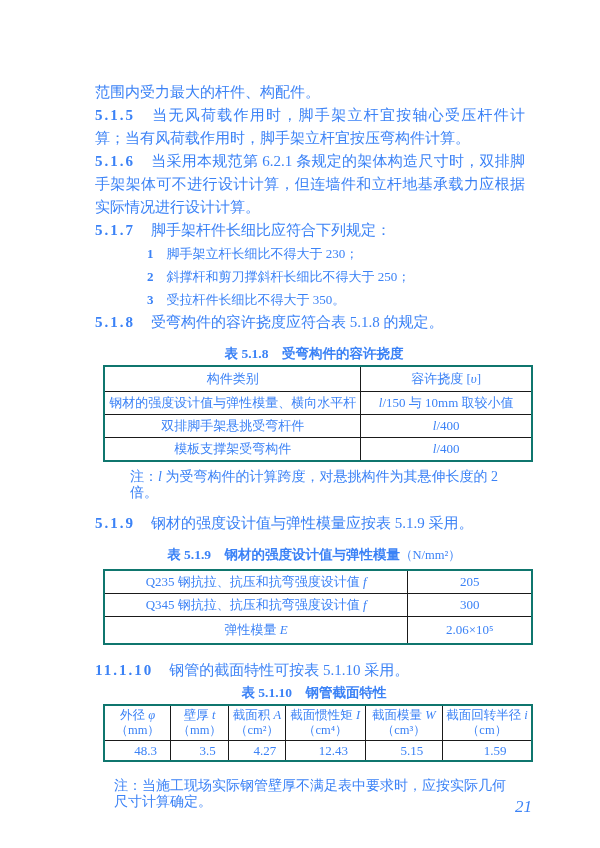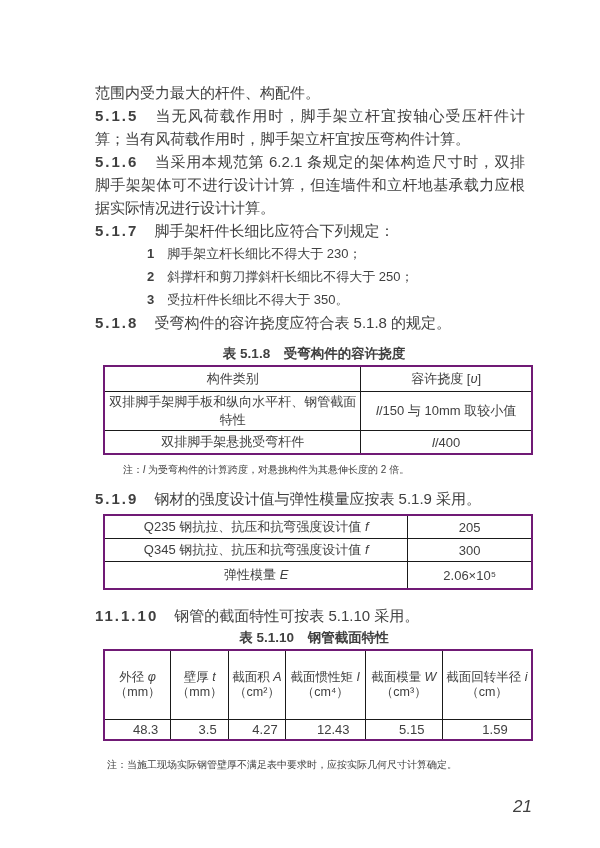--- a/index.html
+++ b/index.html
@@ -1,21 +1,21 @@
 <!DOCTYPE html>
 <html><head>
 <meta charset="utf-8">
 <style>
   html,body{margin:0;padding:0;}
   .page{
     position:relative;
     width:600px;height:848px;
     background:#ffffff;
-    font-family:Liberation Sans, sans-serif;
-    color:#404040;
+    font-family:Liberation Serif, serif;
+    color:#3b82f6;
     overflow:hidden;
   }
   .content{
     position:absolute;left:95px;top:81px;width:430px;
   }
   .para{
     font-size:15px;line-height:23px;
     text-align:justify;
     margin:0;
   }
@@ -38,44 +38,44 @@
   }
   .cap518{margin-top:10px;}
   .cap519{margin-top:10px;}
   .cap5110{margin-top:1px;}
   .cap-unit{font-weight:normal;font-size:12.5px;}
   .tblwrap{margin-left:8px;margin-right:-8px;}
   table{
     border-collapse:collapse;
     width:100%;
     table-layout:fixed;
-    border:2px solid #701a75;
+    border:2px solid #0f766e;
   }
   td,th{
     border:1px solid #1a1a1a;
     text-align:center;
     vertical-align:middle;
     font-size:13px;
     font-weight:normal;
     padding:1px 3px;
     overflow:hidden;
   }
   .t518{margin-top:2px;}
   .t518 th{height:22px;}
   .t518 td{height:20px;}
   .t519{margin-top:4px;}
   .t519 td{height:20px;}
   .t519 tr.tall td{height:24px;}
   .t5110{margin-top:2px;}
-  .t5110 th{padding:19px 1px;height:30px;font-size:12.5px;line-height:15px;}
+  .t5110 th{padding:2px 1px;height:30px;font-size:12.5px;line-height:15px;}
   .t5110 td{height:17px;padding-left:19px;}
   .it{font-style:italic;}
   .tbl-note{
-    font-size:10px;line-height:16px;
-    margin:4px;
+    font-size:14px;line-height:16px;
+    margin:11px;
   }
   .note518{margin-top:7px;padding-left:24px;}
   .note5110{margin-top:16px;padding-left:8px;}
   .mt-s519{margin-top:9px;}
   .mt-s5110{margin-top:14px;}
   .page-number{
     position:absolute;
     top:797px;right:68px;
     font-size:17px;
     font-style:italic;
@@ -108,35 +108,40 @@
         <colgroup>
             <col style="width:60%">
             <col style="width:40%">
           </colgroup>
         <tbody>
             <tr>
           <th>构件类别</th>
           <th><span>容许挠度 [</span><span class="it">υ</span><span>]</span></th>
         </tr>
         <tr>
-          <td>双排脚手架脚手板和纵向水平杆、钢管截面特性</td>
+          <td>钢材的强度设计值与弹性模量、横向水平杆</td>
           <td><span class="it">l</span><span>/150 与 10mm 取较小值</span></td>
         </tr>
         <tr>
           <td>双排脚手架悬挑受弯杆件</td>
+          <td><span class="it">l</span><span>/400</span></td>
+        </tr>
+        <tr>
+          <td>模板支撑架受弯构件</td>
           <td><span class="it">l</span><span>/400</span></td>
         </tr>
       </tbody>
         </table>
     </div>
 
     <p class="tbl-note note518"><span>注：</span><span class="it">l</span><span> 为受弯构件的计算跨度，对悬挑构件为其悬伸长度的 2 倍。</span></p>
 
     <p class="para mt-s519"><span class="secnum">5.1.9</span><span>钢材的强度设计值与弹性模量应按表 5.1.9 采用。</span></p>
 
+    <p class="tbl-caption cap519"><span>表 5.1.9　钢材的强度设计值与弹性模量</span><span class="cap-unit">（N/mm²）</span></p>
 
     <div class="tblwrap">
       <table class="t519">
         <colgroup>
             <col style="width:71%">
             <col style="width:29%">
           </colgroup>
         <tbody>
             <tr>
           <td><span>Q235 钢抗拉、抗压和抗弯强度设计值 </span><span class="it">f</span></td>

